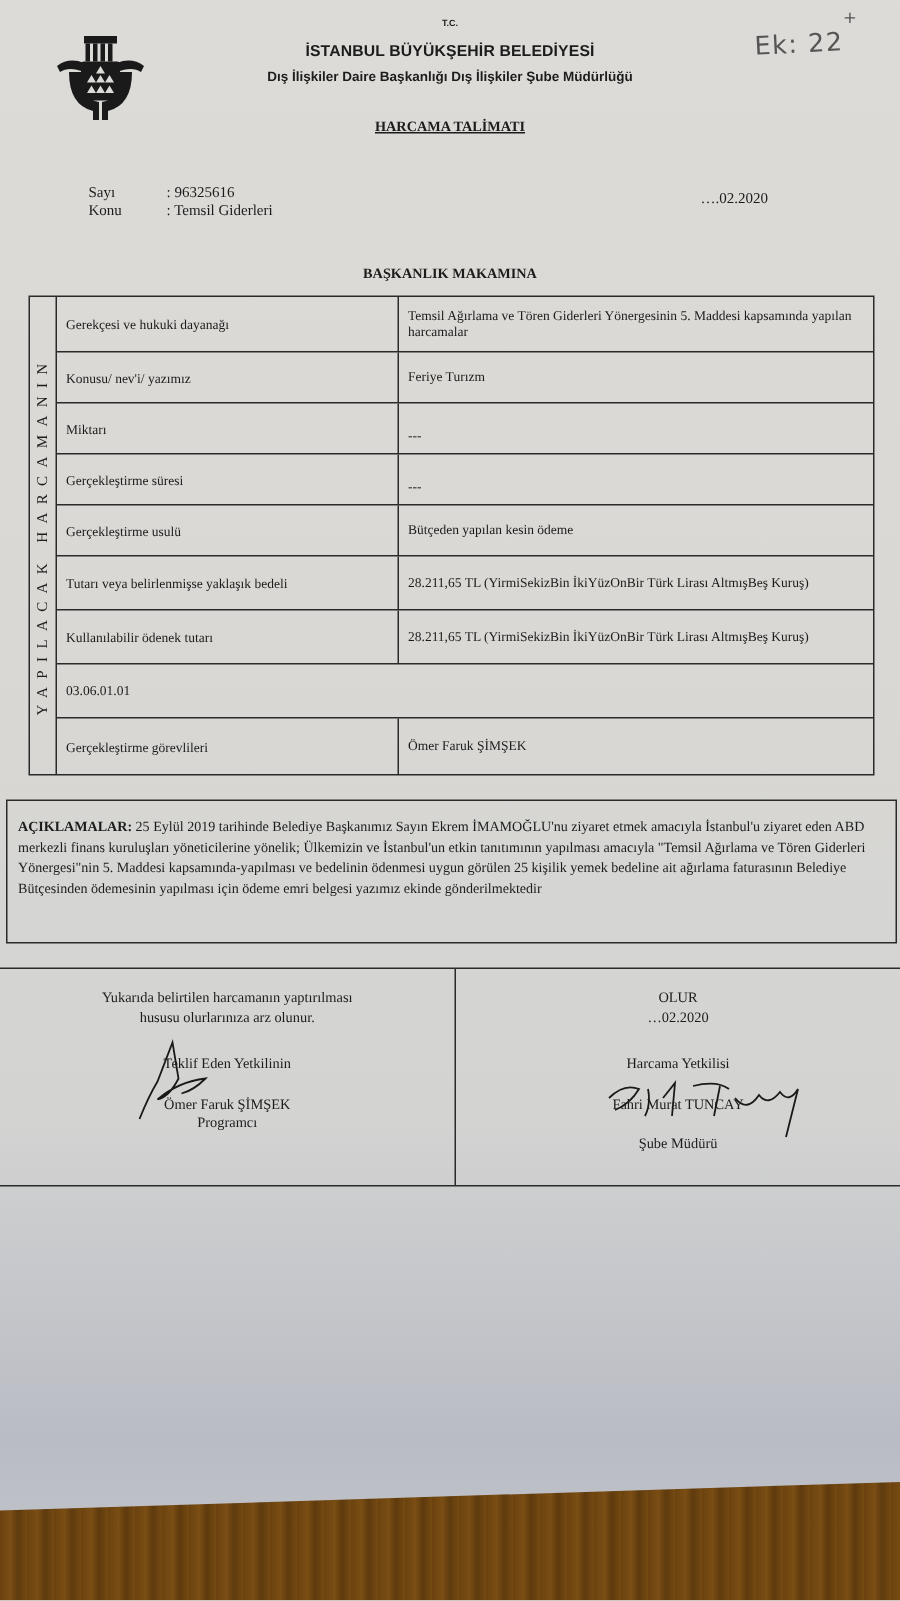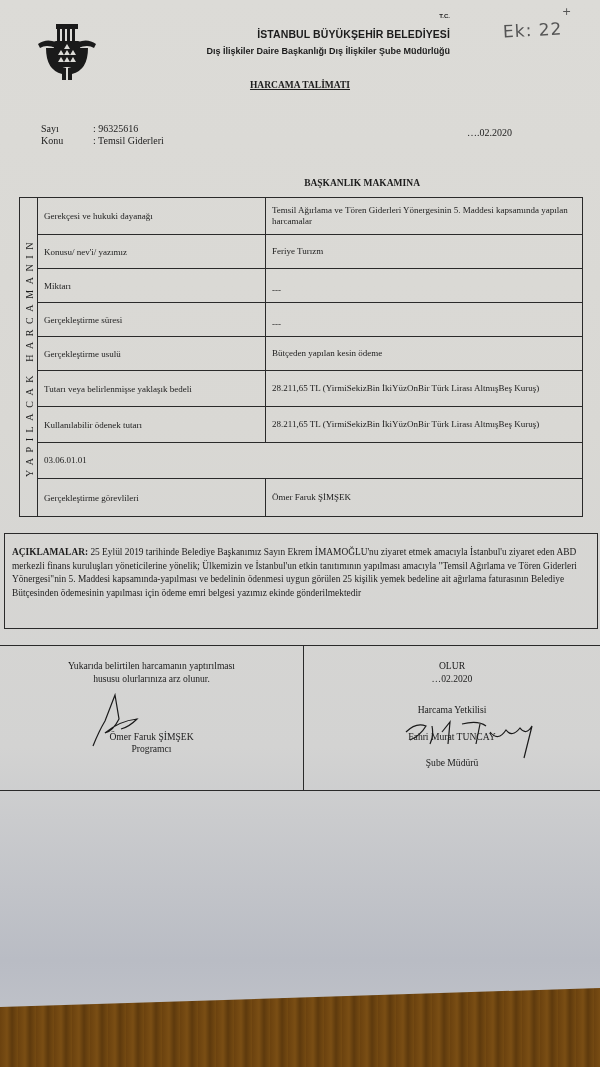--- a/index.html
+++ b/index.html
@@ -13,33 +13,33 @@
     .paper {
       position: absolute; left: 0; top: 0; width: 600px; height: 1067px;
       background: linear-gradient(180deg, #dcdbd7 0%, #d9d8d4 40%, #d3d3d2 70%, #b9bcc4 90%, #c4c6cc 100%);
     }
     .wood {
       position: absolute; left: 0; width: 600px; bottom: 0; height: 90px;
       background: repeating-linear-gradient(90deg, #6b420f 0px, #7a4e14 7px, #5e3a0d 12px, #754a12 18px);
       clip-path: polygon(0 30px, 100% 11px, 100% 100%, 0 100%);
     }
     .logo { position: absolute; left: 36px; top: 22px; width: 62px; height: 60px; }
-    .hdr { position: absolute; left: 150px; width: 300px; text-align: right; font-family: "Liberation Sans", sans-serif; }
+    .hdr { position: absolute; left: 150px; width: 300px; text-align: center; font-family: "Liberation Sans", sans-serif; }
     .hdr-tc { top: 13px; font-size: 6px; font-weight: bold; }
     .hdr-org { top: 28px; font-size: 10.5px; font-weight: bold; letter-spacing: 0.1px; }
     .hdr-dept { top: 46px; font-size: 9px; font-weight: bold; }
     .hdr-title { position: absolute; left: 150px; width: 300px; top: 80px; text-align: center; font-size: 9.5px; font-weight: bold; text-decoration: underline; }
     .note { position: absolute; left: 503px; top: 20px; font-family: "DejaVu Sans", sans-serif; font-size: 17px; color: #555; letter-spacing: 1px; transform: rotate(-3deg); }
     .note-plus { position: absolute; left: 562px; top: 5px; font-family: "DejaVu Sans", sans-serif; font-size: 11px; color: #555; }
 
     .meta { position: absolute; left: 41px; top: 123px; font-size: 10px; line-height: 12px; }
-    .meta-row { display: flex; }
+    .meta-row { display: flex; margin-left: 18px; }
     .meta-label { width: 52px; }
     .date-top { position: absolute; left: 467px; top: 127px; font-size: 10px; }
-    .addressee { position: absolute; left: 180px; width: 240px; top: 178px; text-align: right; font-size: 9.5px; font-weight: bold; }
+    .addressee { position: absolute; left: 180px; width: 240px; top: 178px; text-align: center; font-size: 9.5px; font-weight: bold; }
 
     .tbl { position: absolute; left: 19px; top: 197px; width: 564px; height: 320px; border: 1.4px solid #2a2a2a; display: flex; }
     .vcol { width: 18px; border-right: 1.4px solid #2a2a2a; position: relative; }
     .vtext { position: absolute; left: 50%; top: 50%; transform: translate(-50%, -50%) rotate(-90deg); white-space: nowrap; font-size: 10px; letter-spacing: 5.6px; }
     .rows { flex: 1; display: flex; flex-direction: column; }
     .row { display: flex; border-bottom: 1.2px solid #2a2a2a; }
     .row:last-child { border-bottom: none; }
     .cell-l { width: 228px; border-right: 1.2px solid #2a2a2a; padding: 0 6px; display: flex; align-items: center; font-size: 9px; }
     .cell-r { flex: 1; padding: 0 6px; display: flex; align-items: center; font-size: 9px; line-height: 11px; }
     .cell-r.bottom { align-items: flex-end; padding-bottom: 6px; }
@@ -146,20 +146,21 @@
 </div>
 
 <div class="desc">
   <b>AÇIKLAMALAR:</b><span> 25 Eylül 2019 tarihinde Belediye Başkanımız Sayın Ekrem İMAMOĞLU'nu ziyaret etmek amacıyla İstanbul'u ziyaret eden ABD merkezli finans kuruluşları yöneticilerine yönelik; Ülkemizin ve İstanbul'un etkin tanıtımının yapılması amacıyla "Temsil Ağırlama ve Tören Giderleri Yönergesi"nin 5. Maddesi kapsamında-yapılması ve bedelinin ödenmesi uygun görülen 25 kişilik yemek bedeline ait ağırlama faturasının Belediye Bütçesinden ödemesinin yapılması için ödeme emri belgesi yazımız ekinde gönderilmektedir</span>
 </div>
 
 <div class="sign">
   <div class="sign-l">
     <div class="sgt" style="top:27px">hususu olurlarınıza arz olunur.</div>
     <div class="sgt" style="top:14px">Yukarıda belirtilen harcamanın yaptırılması</div>
+    <div class="sgt" style="top:58px">Teklif Eden Yetkilinin</div>
     <div class="sgt" style="top:85px">Ömer Faruk ŞİMŞEK</div>
     <div class="sgt" style="top:97px">Programcı</div>
     <svg class="sig" style="left:85px;top:45px" width="80" height="60">
       <path d="M8 55 Q14 40 20 30 L30 4 L34 28 Q28 40 20 42 Q34 30 52 28 Q44 36 36 38" fill="none" stroke="#1a1a1a" stroke-width="1.2"></path>
     </svg>
   </div>
   <div class="sign-r">
     <div class="sgt" style="top:14px">OLUR</div>
     <div class="sgt" style="top:27px">…02.2020</div>
     <div class="sgt" style="top:58px">Harcama Yetkilisi</div>

